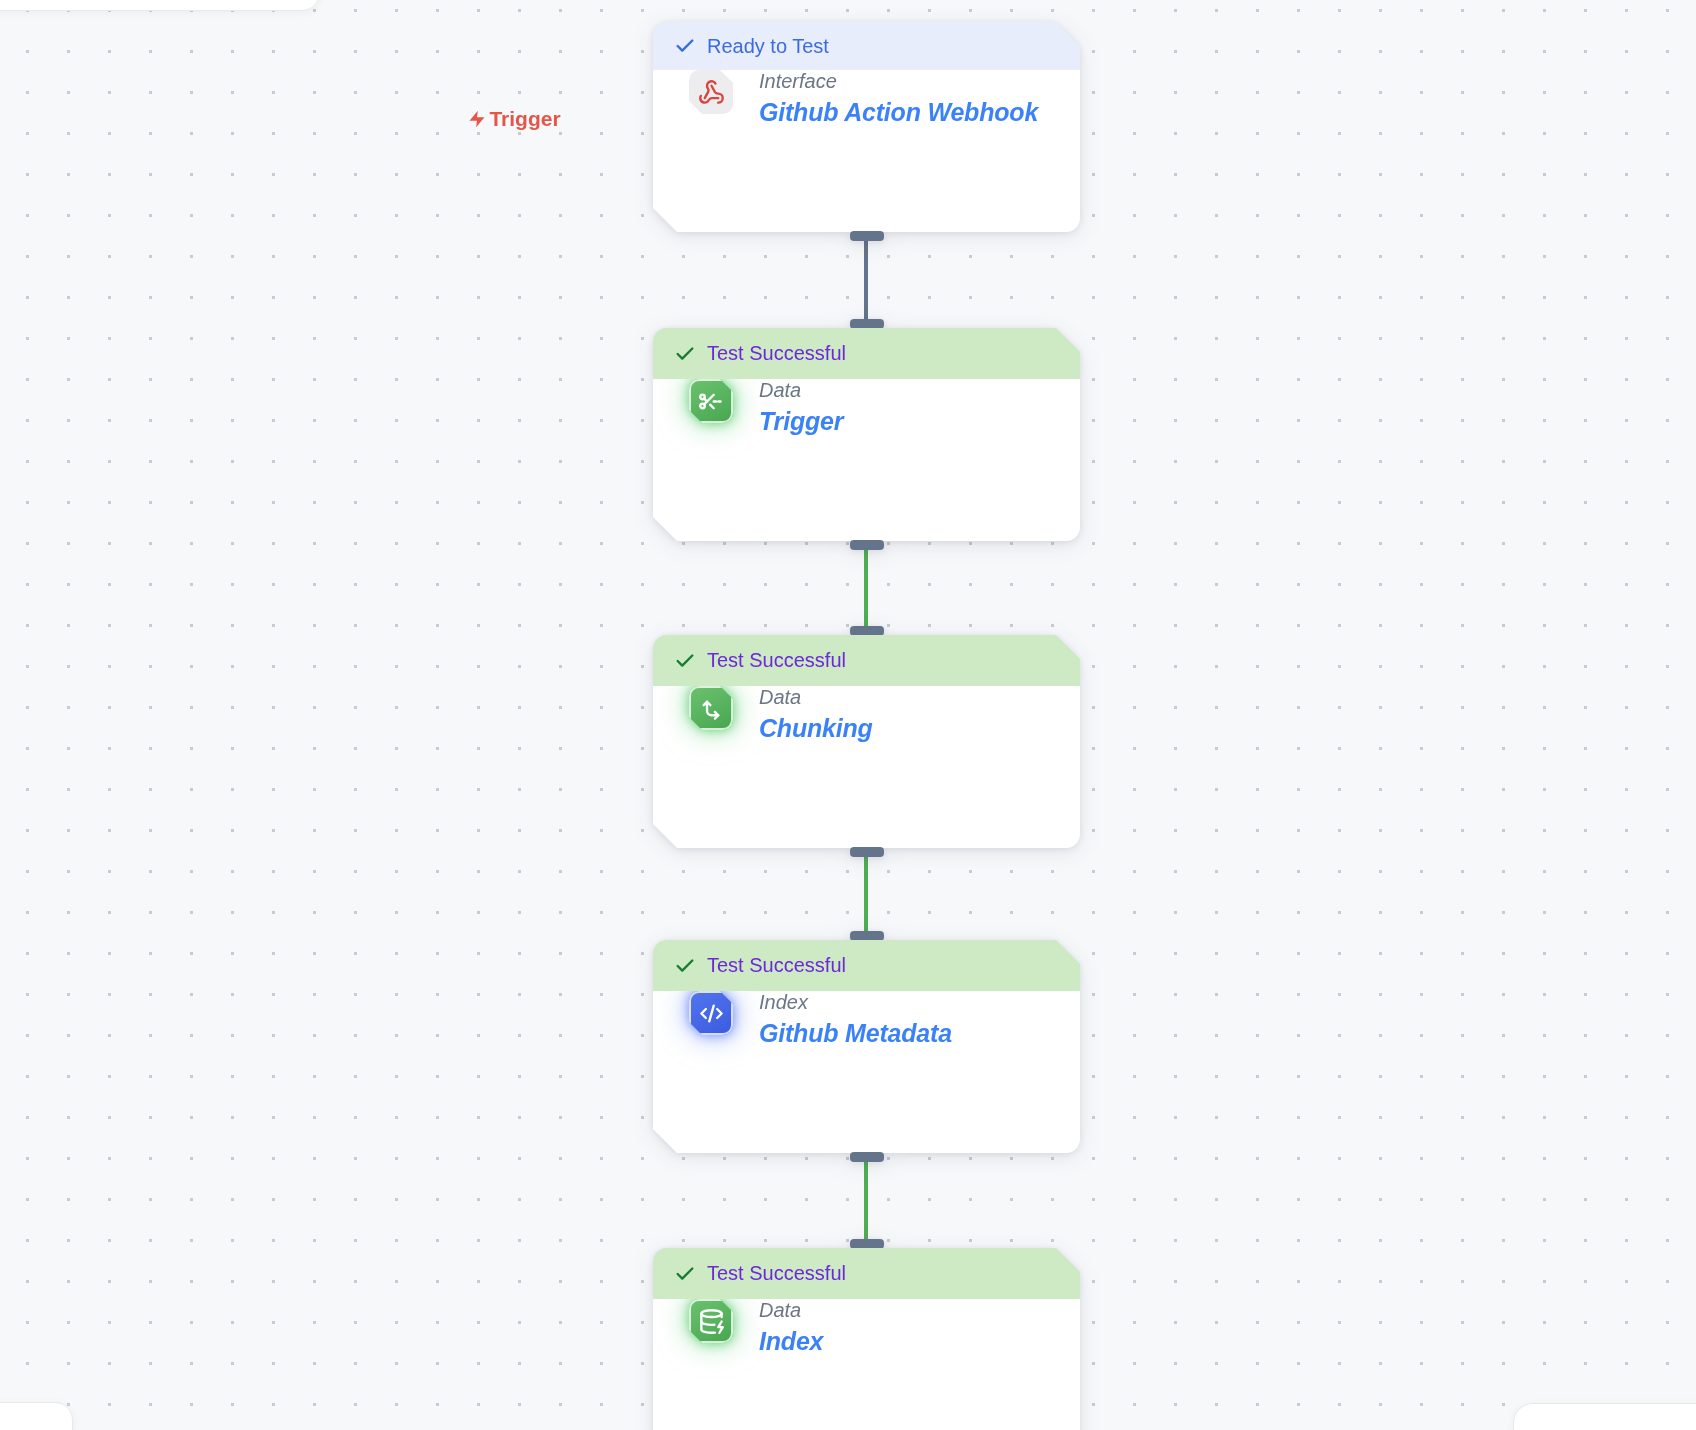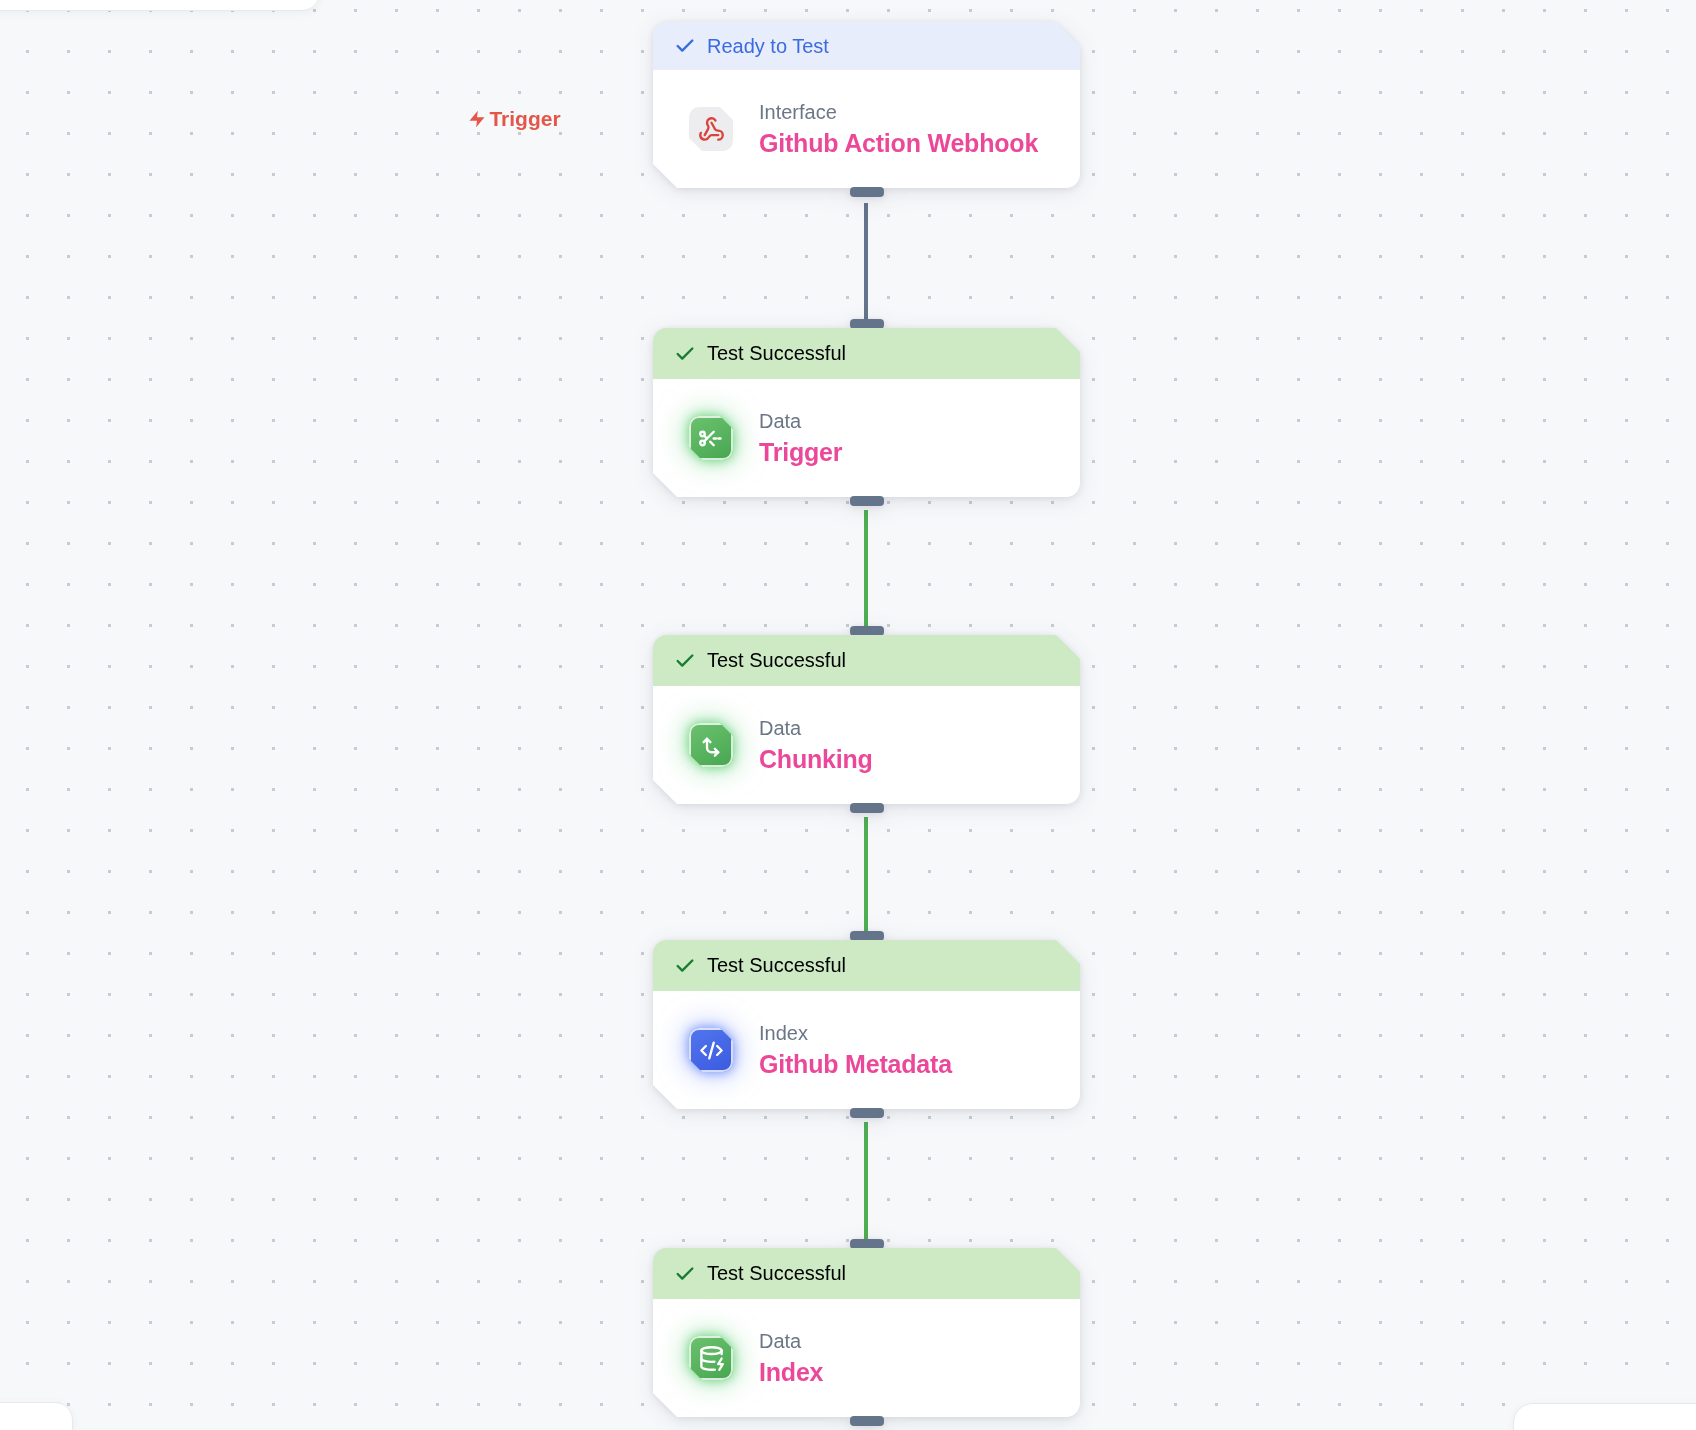--- a/index.html
+++ b/index.html
@@ -43,47 +43,48 @@
     filter: drop-shadow(0 4px 10px rgba(25,39,70,.10)) drop-shadow(0 1px 3px rgba(25,39,70,.08));
     cursor: pointer;
   }
   .node-header {
     height: 51px; display: flex; align-items: center; gap: 11px; padding-left: 21px;
     font-size: 20px; font-weight: 400;
     border-radius: 14px 0 0 0;
     clip-path: polygon(0 0, calc(100% - 24px) 0, 100% 24px, 100% 100%, 0 100%);
   }
   .node-header.ready   { background: #e8edfb; color: #3b6be0; }
-  .node-header.success { background: #cdeac5; color: #000000; }
+  .node-header.success { background: #cdeac5; color: #6d28d9; }
   .node-header svg { width: 22px; height: 22px; flex: 0 0 auto; }
   .node-body {
-    background: #ffffff; height: 118px;
-    display: flex; align-items: center; gap: 26px; padding-left: 36px;
+    background: #ffffff; height: 162px;
+    display: flex; gap: 26px; padding-left: 36px;
     border-radius: 0 0 14px 0;
     clip-path: polygon(0 0, 100% 0, 100% 100%, 24px 100%, 0 calc(100% - 24px));
+    font-style: italic;
   }
   .node:last-of-type .node-body { height: 123px; }
 
   .icon-glow { line-height: 0; }
   .glow-green { filter: drop-shadow(0 0 6px rgba(100,210,120,.95)) drop-shadow(0 0 14px rgba(100,210,120,.5)); }
   .glow-blue  { filter: drop-shadow(0 0 6px rgba(110,140,250,.95)) drop-shadow(0 0 14px rgba(110,140,250,.5)); }
   .node-icon {
     width: 44px; height: 44px; display: flex; align-items: center; justify-content: center;
     border-radius: 10px 0 10px 0;
     clip-path: polygon(0 0, calc(100% - 13px) 0, 100% 13px, 100% 100%, 13px 100%, 0 calc(100% - 13px));
     box-shadow: inset 0 0 0 2px rgba(255,255,255,.78);
   }
   .node-icon.green { background: linear-gradient(150deg, #6cc270, #47a64f); }
   .node-icon.blue  { background: linear-gradient(150deg, #5276ee, #3b5ae0); }
   .node-icon.gray  { background: #ededef; box-shadow: none; }
   .node-icon svg { width: 27px; height: 27px; }
 
   .node-text { display: flex; flex-direction: column; gap: 5px; }
   .node-category { font-size: 20px; color: #6b7686; }
-  .node-title { font-size: 25px; font-weight: 700; color: #ec4899; letter-spacing: -0.2px; }
+  .node-title { font-size: 25px; font-weight: 700; color: #3b82f6; letter-spacing: -0.2px; }
 
   .handle {
     position: absolute; left: 50%; transform: translateX(-50%);
     width: 34px; height: 10px; background: #64748b; border-radius: 4px;
   }
   .handle-top { top: -9px; }
   .handle-bottom { bottom: -9px; }
 </style>
 </head>
 <body>

